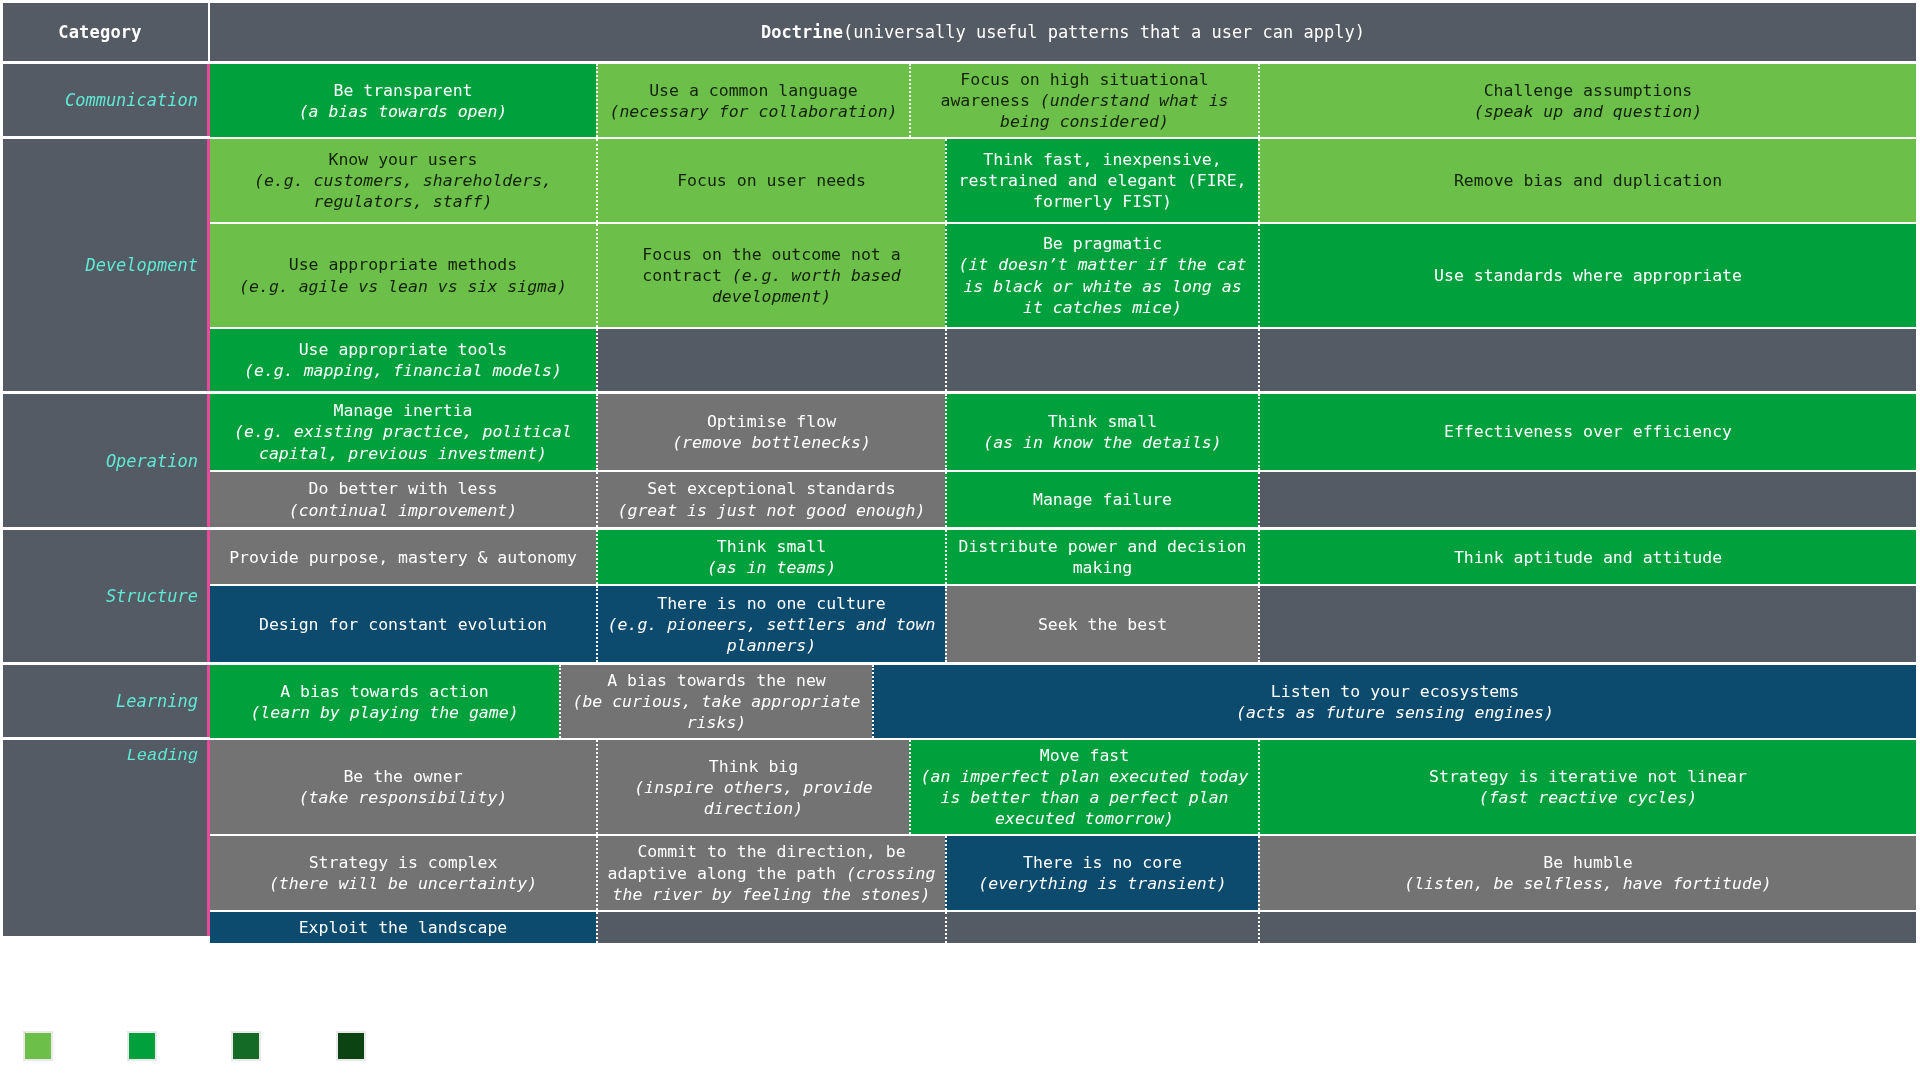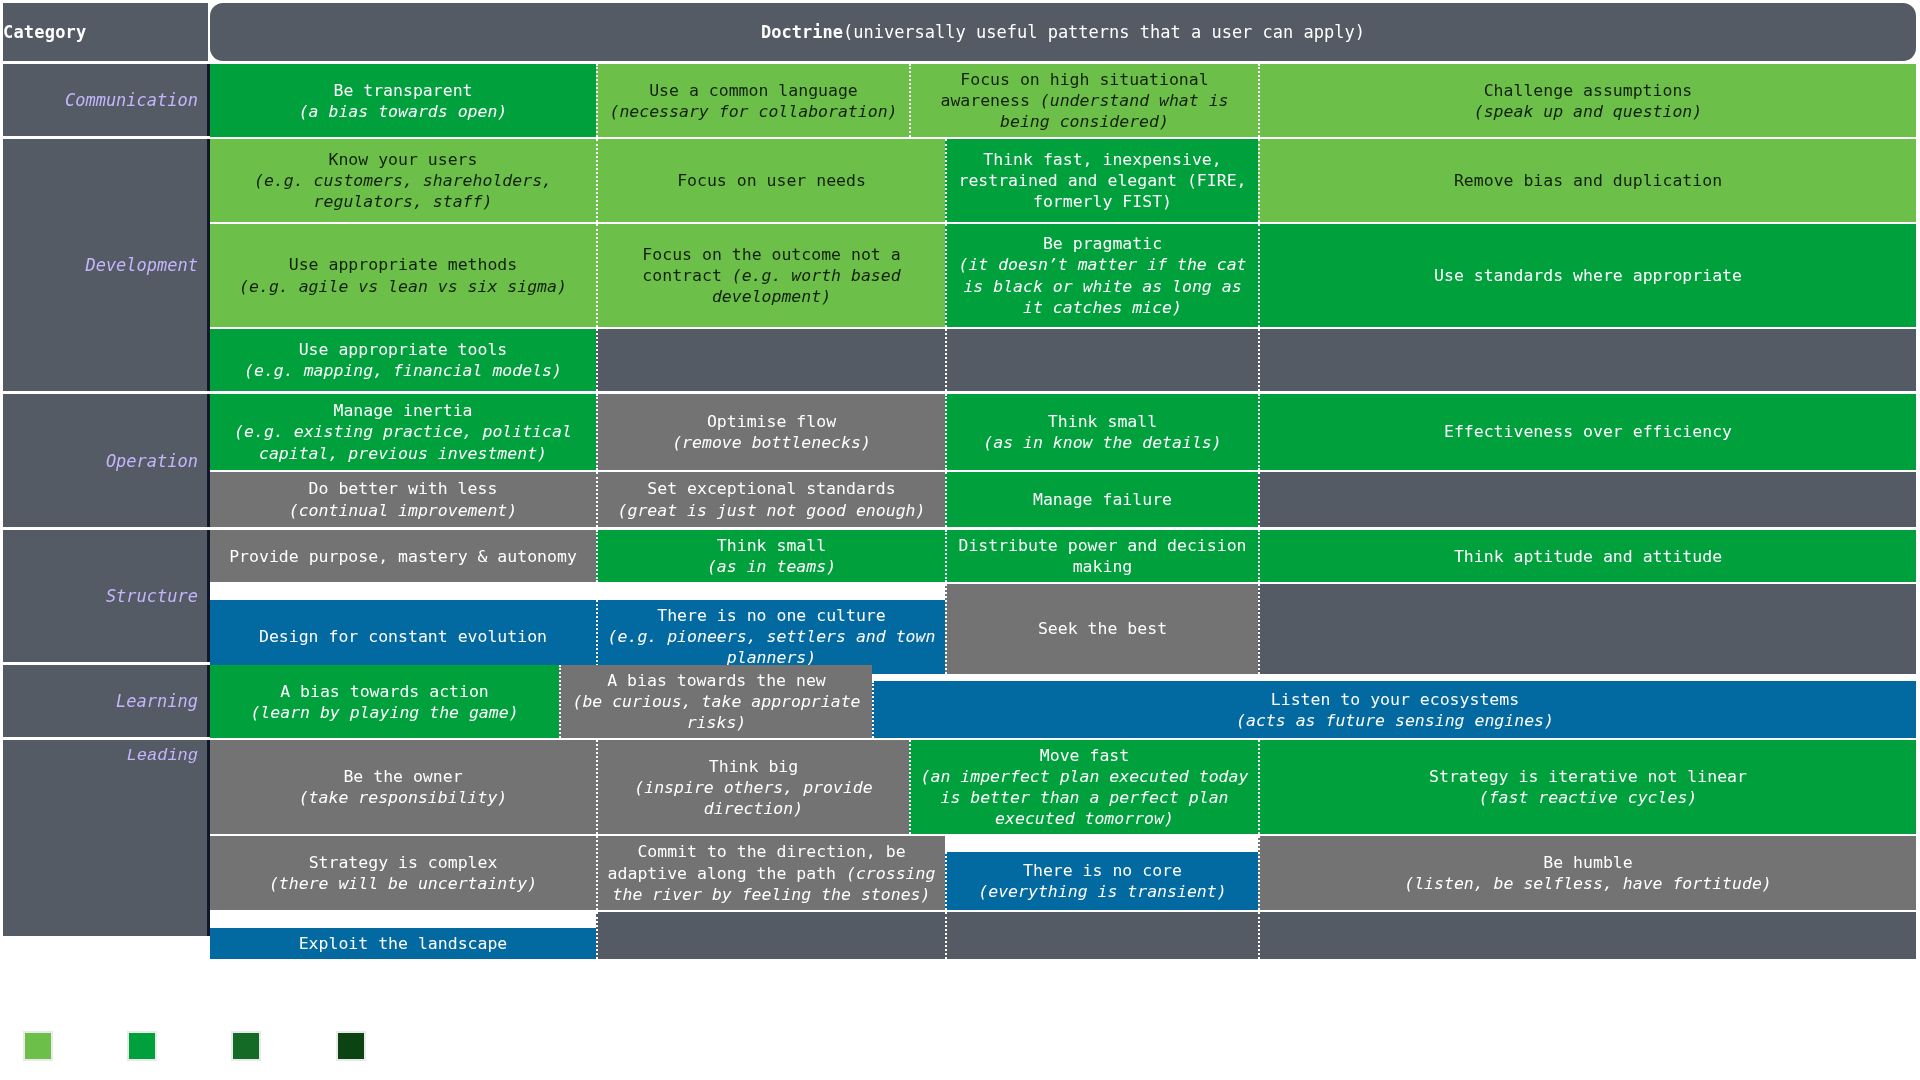--- a/index.html
+++ b/index.html
@@ -17,42 +17,42 @@
     background:#ffffff;box-sizing:border-box;
   }
 
   
   .hdr{
     display:flex;height:58px;flex:0 0 58px;box-sizing:border-box;
     background:#ffffff;
   }
   .hdr .cat{
     width:207px;flex:0 0 207px;background:#555b64;color:#ffffff;
-    display:flex;align-items:center;justify-content:flex-start;
+    display:flex;align-items:center;justify-content:center;
     padding-right:11px;box-sizing:border-box;font-weight:bold;font-size:17px;
     letter-spacing:.2px;border-right:2px solid #ffffff;
   }
   .hdr .doc{
     flex:1 1 auto;background:#555b64;color:#ffffff;
     display:flex;align-items:center;justify-content:center;
-    box-sizing:border-box;font-size:17px;white-space:nowrap;border-radius:13px;
+    box-sizing:border-box;font-size:17px;white-space:nowrap;
   }
   .hdr .doc b{font-weight:bold;}
   .hdr .doc span.rest{font-weight:normal;}
 
   
   .body{flex:1 1 auto;display:flex;flex-direction:column;gap:3px;padding-top:3px;box-sizing:border-box;}
 
   .catrow{display:flex;gap:0;box-sizing:border-box;}
   .catlabel{
-    width:207px;flex:0 0 207px;background:#555b64;color:#c4b5fd;
+    width:207px;flex:0 0 207px;background:#555b64;color:#5eead4;
     font-style:italic;font-size:17px;
     display:flex;justify-content:flex-end;
     padding-right:9px;box-sizing:border-box;
-    border-right:3px solid #0f172a;
+    border-right:3px solid #ec4899;
   }
   .catlabel.mid{align-items:center;}
   .catlabel.top{align-items:flex-start;padding-top:6px;font-family:Liberation Mono, monospace;}
   .catcells{flex:1 1 auto;display:flex;flex-direction:column;gap:0;box-sizing:border-box;}
   .subrow{display:flex;flex:1 1 auto;box-sizing:border-box;}
   .subrow + .subrow{border-top:2px dotted #ffffff;}
 
   .cell{
     box-sizing:border-box;
     display:flex;align-items:center;justify-content:center;
@@ -65,21 +65,21 @@
   .c1{width:386px;flex:0 0 386px;}
   .c2{width:349px;flex:0 0 349px;}
   .c3{width:313px;flex:0 0 313px;}
   .c4{flex:1 1 auto;}
 
   
   .p1{background:#6ec githubfff;}
   .p1{background:#6cc04a;color:#14210a;}
   .p2{background:#00a03c;color:#ffffff;}
   .p3{background:#737373;color:#ffffff;}
-  .p4{background:#0369a1;color:#ffffff;margin-top:16px;}
+  .p4{background:#0c4a6e;color:#ffffff;}
   .pe{background:#555b64;color:#555b64;}
 
   
   .legend{
     position:absolute;left:9px;bottom:10px;width:190px;
     display:flex;flex-direction:row;gap:9px;
     padding:6px 0 4px 14px;box-sizing:border-box;
   }
   .lg-item{display:flex;align-items:center;gap:12px;}
   .sw{width:30px;height:30px;border:2px solid #e9e9e9;box-sizing:border-box;flex:0 0 30px;}

